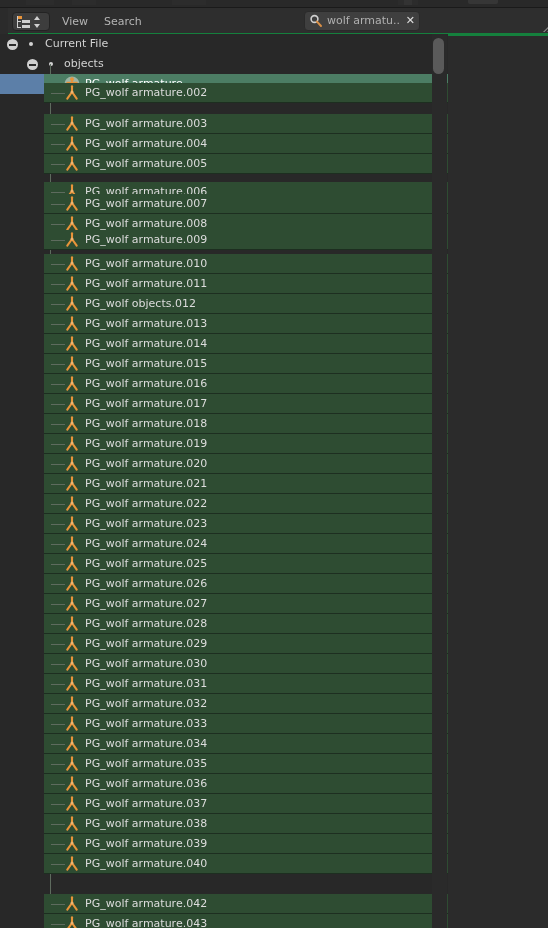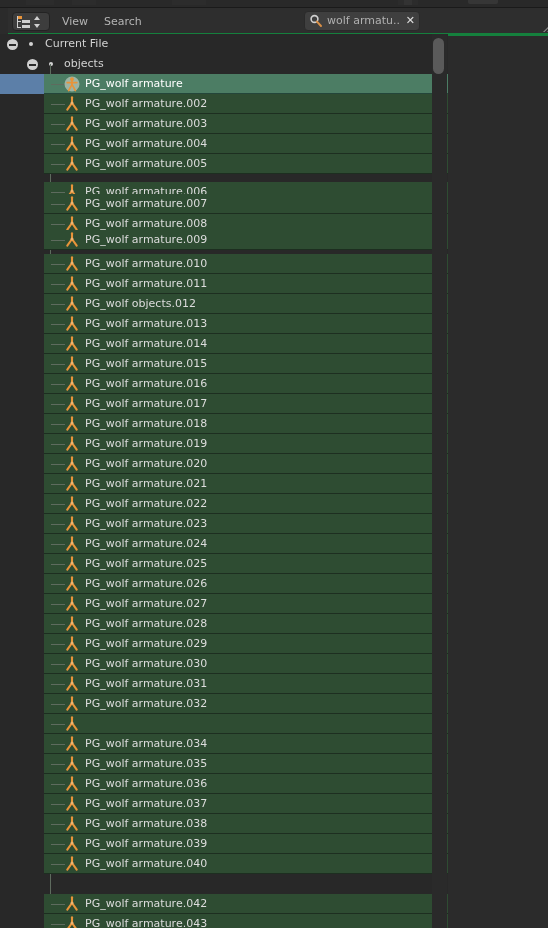--- a/index.html
+++ b/index.html
@@ -391,21 +391,21 @@
   <path d="M3 1 L3 11.6 L5.6 9.1 L7.3 12.8 L9.1 12 L7.4 8.4 L11 8.4 Z" fill="#dcdcdc" stroke="#dcdcdc" stroke-width="0.5" stroke-linejoin="round"></path>
 </svg></span>
           <span class="rest-icon rest-render"><svg width="14" height="14" viewBox="0 0 14 14">
   <rect x="0.8" y="3" width="12.4" height="9.2" rx="1" fill="none" stroke="#dcdcdc" stroke-width="1.2"></rect>
   <rect x="3.6" y="1.2" width="3.6" height="2" fill="#dcdcdc"></rect>
   <circle cx="6.4" cy="7.6" r="2.6" fill="none" stroke="#dcdcdc" stroke-width="1.2"></circle>
   <circle cx="6.4" cy="7.6" r="1.2" fill="#e05a4a"></circle>
   <rect x="10.4" y="4.4" width="1.8" height="1.6" fill="#dcdcdc"></rect>
 </svg></span>
         </div>
-        <div class="row obj" style="top: 60px; border-radius: 8px;">
+        <div class="row obj" style="top: 49px; border-radius: 8px;">
           <span class="rowbg-left"></span>
           <span class="band"></span>
           <span class="hline"></span>
           <span class="icon-armature-data"><svg width="16" height="16" viewBox="0 0 16 16">
   <path d="M8 1.2 L8 6.6" stroke="#e8943a" stroke-width="2.1" stroke-linecap="round"></path>
   <path d="M8 7 L3.3 13.6" stroke="#e8943a" stroke-width="2.1" stroke-linecap="round"></path>
   <path d="M8 7 L12.7 13.6" stroke="#e8943a" stroke-width="2.1" stroke-linecap="round"></path>
   <circle cx="8" cy="7" r="1.5" fill="#f3b570"></circle>
 </svg></span>
           <span class="label">PG_wolf armature.002</span>
@@ -1207,20 +1207,21 @@
         <div class="row obj" style="top: 680px;">
           <span class="rowbg-left"></span>
           <span class="band"></span>
           <span class="hline"></span>
           <span class="icon-armature-data"><svg width="16" height="16" viewBox="0 0 16 16">
   <path d="M8 1.2 L8 6.6" stroke="#e8943a" stroke-width="2.1" stroke-linecap="round"></path>
   <path d="M8 7 L3.3 13.6" stroke="#e8943a" stroke-width="2.1" stroke-linecap="round"></path>
   <path d="M8 7 L12.7 13.6" stroke="#e8943a" stroke-width="2.1" stroke-linecap="round"></path>
   <circle cx="8" cy="7" r="1.5" fill="#f3b570"></circle>
 </svg></span>
+          <span class="label">PG_wolf armature.033</span>
           <span class="rest-icon rest-eye"><svg width="14" height="14" viewBox="0 0 14 14">
   <path d="M0.8 7 C3 3.6 11 3.6 13.2 7 C11 10.4 3 10.4 0.8 7 Z" fill="none" stroke="#dcdcdc" stroke-width="1.2"></path>
   <circle cx="7" cy="7" r="2.1" fill="#dcdcdc"></circle>
 </svg></span>
           <span class="rest-icon rest-select"><svg width="14" height="14" viewBox="0 0 14 14">
   <path d="M3 1 L3 11.6 L5.6 9.1 L7.3 12.8 L9.1 12 L7.4 8.4 L11 8.4 Z" fill="#dcdcdc" stroke="#dcdcdc" stroke-width="0.5" stroke-linejoin="round"></path>
 </svg></span>
           <span class="rest-icon rest-render"><svg width="14" height="14" viewBox="0 0 14 14">
   <rect x="0.8" y="3" width="12.4" height="9.2" rx="1" fill="none" stroke="#dcdcdc" stroke-width="1.2"></rect>
   <rect x="3.6" y="1.2" width="3.6" height="2" fill="#dcdcdc"></rect>

